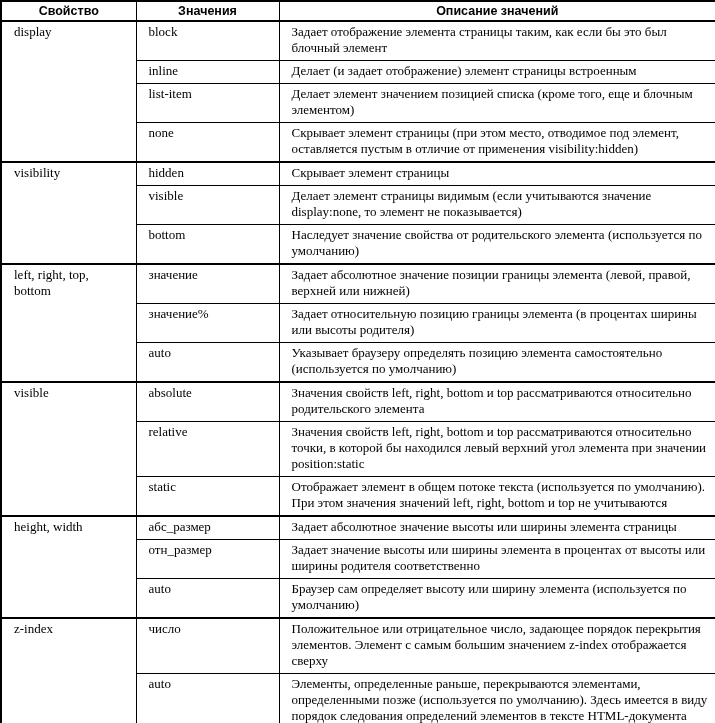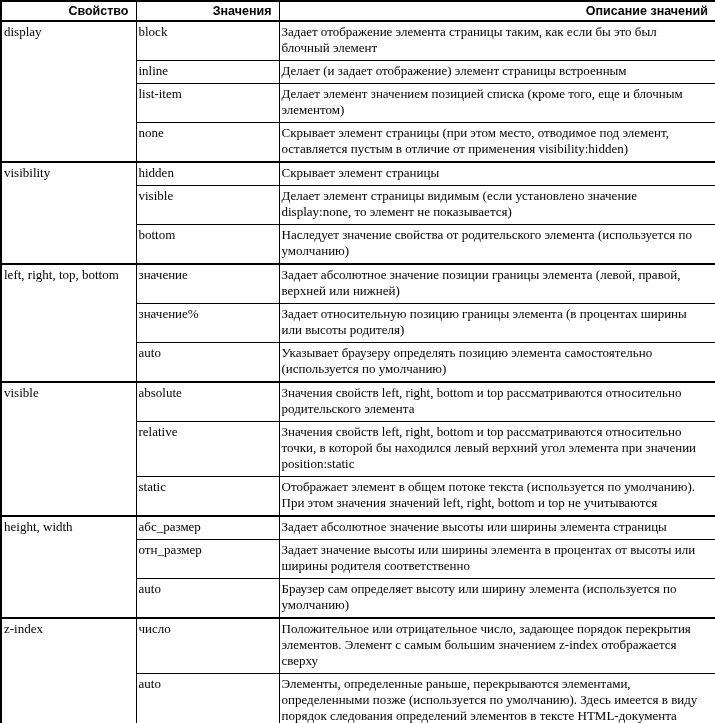--- a/index.html
+++ b/index.html
@@ -24,34 +24,34 @@
     background: #ffffff;
   }
   col.c-property { width: 135px; }
   col.c-value    { width: 143px; }
   col.c-desc     { width: 437px; }
   th {
     font-family: "Liberation Sans", sans-serif;
     font-weight: bold;
     font-size: 12.5px;
     line-height: 14px;
-    text-align: right;
+    text-align: center;
     vertical-align: top;
     padding: 2px 7px 2px 7px;
     border-left: 1px solid #000000;
     border-bottom: 2px solid #000000;
     background: #ffffff;
   }
   td {
     font-family: "Liberation Serif", serif;
     font-size: 13px;
     line-height: 16px;
     vertical-align: top;
     text-align: left;
-    padding: 2px 7px 4px 2px;
+    padding: 2px 7px 4px 12px;
     border-left: 1px solid #000000;
     border-top: 1px solid #000000;
     background: #ffffff;
     overflow: hidden;
   }
   tr.group-start td { border-top: 2px solid #000000; }
 </style>
 </head>
 <body>
 
@@ -87,21 +87,21 @@
           <td>none</td>
           <td>Скрывает элемент страницы (при этом место, отводимое под элемент, оставляется пустым в отличие от применения visibility:hidden)</td>
         </tr>
         <tr class="group-start">
           <td rowspan="3">visibility</td>
           <td>hidden</td>
           <td>Скрывает элемент страницы</td>
         </tr>
         <tr>
           <td>visible</td>
-          <td>Делает элемент страницы видимым (если установлено значение display:none, то элемент не показывается)</td>
+          <td>Делает элемент страницы видимым (если учитываются значение display:none, то элемент не показывается)</td>
         </tr>
         <tr>
           <td>bottom</td>
           <td>Наследует значение свойства от родительского элемента (используется по умолчанию)</td>
         </tr>
         <tr class="group-start">
           <td rowspan="3">left, right, top, bottom</td>
           <td>значение</td>
           <td>Задает абсолютное значение позиции границы элемента (левой, правой, верхней или нижней)</td>
         </tr>

